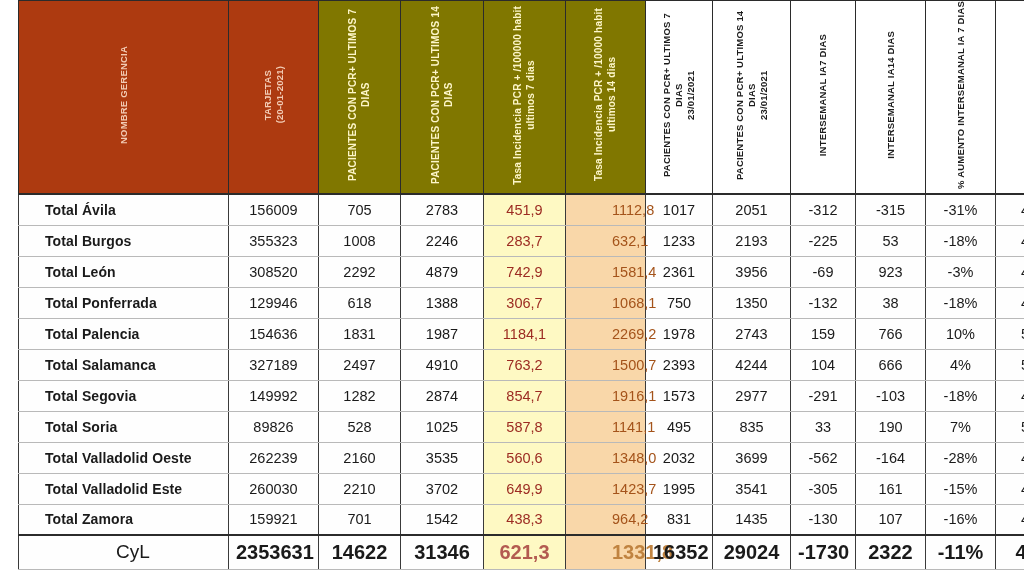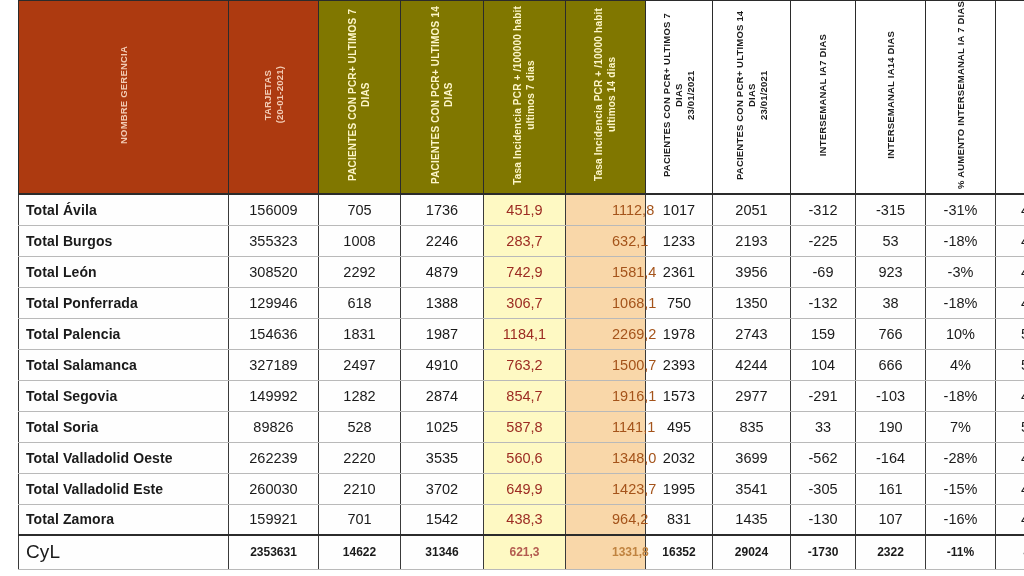--- a/index.html
+++ b/index.html
@@ -69,42 +69,43 @@
     color: #1a1a1a;
     text-align: center;
     font-weight: bold;
     white-space: nowrap;
     background: #fefefe;
   }
   tbody td.name {
     text-align: left;
     font-size: 14px;
     font-weight: bold;
-    padding-left: 7px;
+    padding-left: 26px;
     letter-spacing: 0.1px;
   }
   tbody td.num { font-weight: normal; }
   tbody td.ia7 {
     background: #fef9c3;
     color: #9c2b22;
     font-weight: normal;
   }
   tbody td.ia14 {
     background: #f9d7a9;
     color: #a4531a;
     font-weight: normal;
     padding-left: 46px;
   }
   tbody tr.total td {
     border-top: 2px solid #2b2b2b;
     font-weight: bold;
     height: 34px;
-    font-size: 12px;
+    font-size: 20px;
   }
   tbody tr.total td.name {
+    text-align: center;
     font-size: 19px;
     font-weight: normal;
     margin-left: 36px;
   }
   tbody tr.total td.ia7 { color: #b35b50; font-weight: bold; }
   tbody tr.total td.ia14 { color: #c08340; font-weight: bold; }
   tbody tr:first-child td { border-top: 2px solid #2b2b2b; }
 </style>
 </head>
 <body>
@@ -144,21 +145,21 @@
           <th class="plain"><span class="vert">INTERSEMANAL  IA14 DIAS</span></th>
           <th class="plain"><span class="vert">% AUMENTO INTERSEMANAL IA 7 DIAS</span></th>
           <th class="plain"></th>
         </tr>
     </thead>
     <tbody>
         <tr>
           <td class="name">Total  Ávila</td>
           <td class="num">156009</td>
           <td class="num">705</td>
-          <td class="num">1736</td>
+          <td class="num">2783</td>
           <td class="num ia7">451,9</td>
           <td class="num ia14">1112,8</td>
           <td class="num">1017</td>
           <td class="num">2051</td>
           <td class="num">-312</td>
           <td class="num">-315</td>
           <td class="num">-31%</td>
           <td class="num">41%</td>
         </tr>
         <tr>
@@ -255,21 +256,21 @@
           <td class="num">495</td>
           <td class="num">835</td>
           <td class="num">33</td>
           <td class="num">190</td>
           <td class="num">7%</td>
           <td class="num">52%</td>
         </tr>
         <tr>
           <td class="name">Total  Valladolid Oeste</td>
           <td class="num">262239</td>
-          <td class="num">2220</td>
+          <td class="num">2160</td>
           <td class="num">3535</td>
           <td class="num ia7">560,6</td>
           <td class="num ia14">1348,0</td>
           <td class="num">2032</td>
           <td class="num">3699</td>
           <td class="num">-562</td>
           <td class="num">-164</td>
           <td class="num">-28%</td>
           <td class="num">42%</td>
         </tr>

